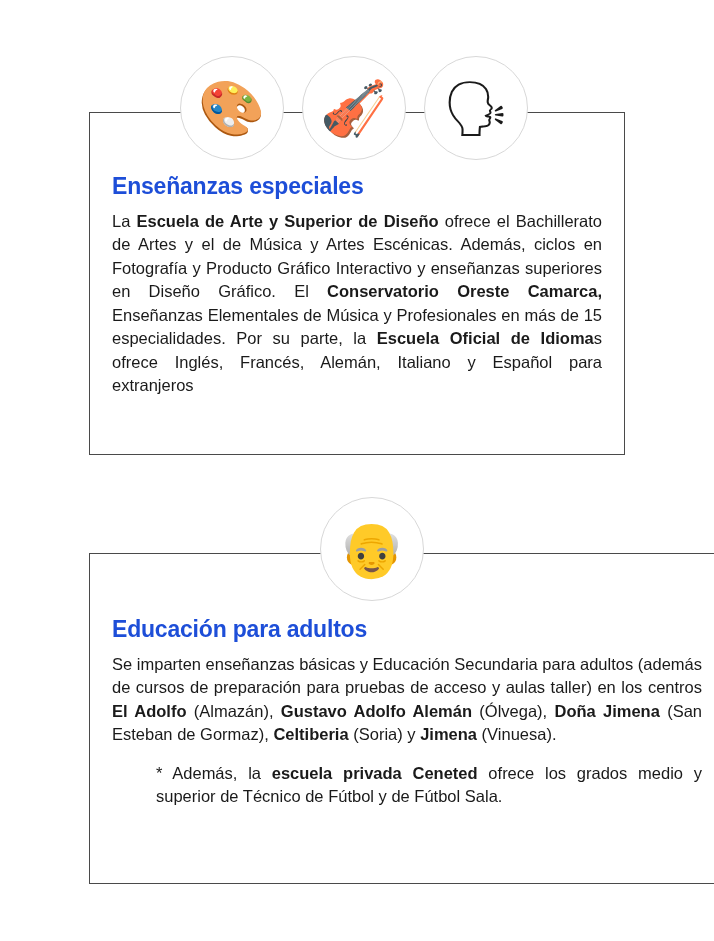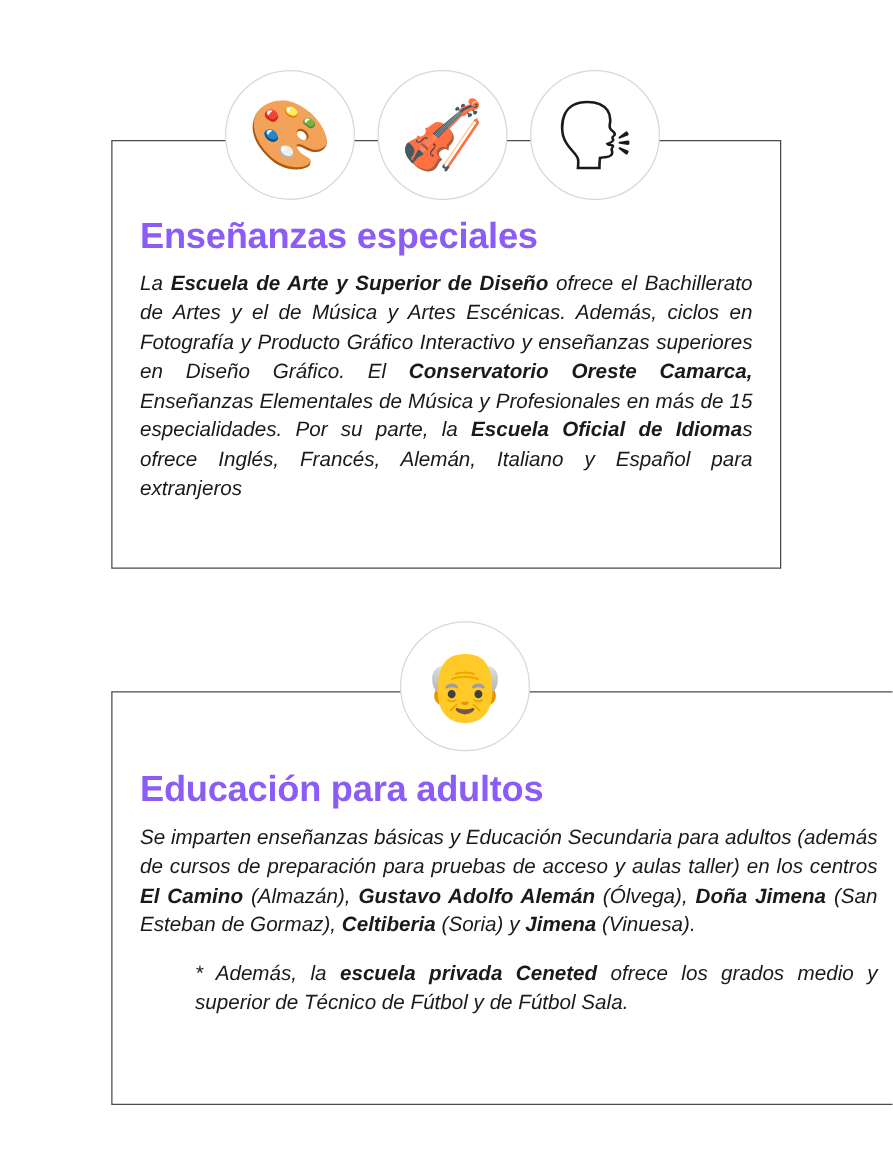--- a/index.html
+++ b/index.html
@@ -81,35 +81,34 @@
 
   #card-special .card-inner {
     padding-top: 60px;
   }
 
   #card-adults .card-inner {
     padding-top: 62px;
   }
 
   h2.card-title {
-    font-size: 29px;
+    font-size: 23px;
     font-weight: bold;
     margin: 0 0 10px 0;
     letter-spacing: -0.2px;
-    color: #8b5cf6;
+    color: #1d4ed8;
   }
 
   p.card-text {
     font-size: 16.5px;
     line-height: 1.42;
     margin: 0;
     text-align: justify;
     color: #1a1a1a;
     hyphens: none;
-    font-style: italic;
   }
 
   p.card-text + p.card-text {
     margin-top: 15px;
     margin-left: 44px;
   }
 
   .card-text b {
     font-weight: bold;
   }
@@ -132,18 +131,18 @@
     </div>
   </section>
 
   <div class="icon-row" id="icon-row-adults">
     <div class="icon-circle">👴</div>
   </div>
 
   <section class="card" id="card-adults">
     <div class="card-inner">
       <h2 class="card-title">Educación para adultos</h2>
-      <p class="card-text">Se imparten enseñanzas básicas y Educación Secundaria para adultos (además de cursos de preparación para pruebas de acceso y aulas taller) en los centros <b>El Camino</b> (Almazán), <b>Gustavo Adolfo Alemán</b> (Ólvega), <b>Doña Jimena</b> (San Esteban de Gormaz), <b>Celtiberia</b> (Soria) y <b>Jimena</b> (Vinuesa).</p>
+      <p class="card-text">Se imparten enseñanzas básicas y Educación Secundaria para adultos (además de cursos de preparación para pruebas de acceso y aulas taller) en los centros <b>El Adolfo</b> (Almazán), <b>Gustavo Adolfo Alemán</b> (Ólvega), <b>Doña Jimena</b> (San Esteban de Gormaz), <b>Celtiberia</b> (Soria) y <b>Jimena</b> (Vinuesa).</p>
       <p class="card-text">* Además, la <b>escuela privada Ceneted</b> ofrece los grados medio y superior de Técnico de Fútbol y de Fútbol Sala.</p>
     </div>
   </section>
 
 </div>
 
 </body></html>

